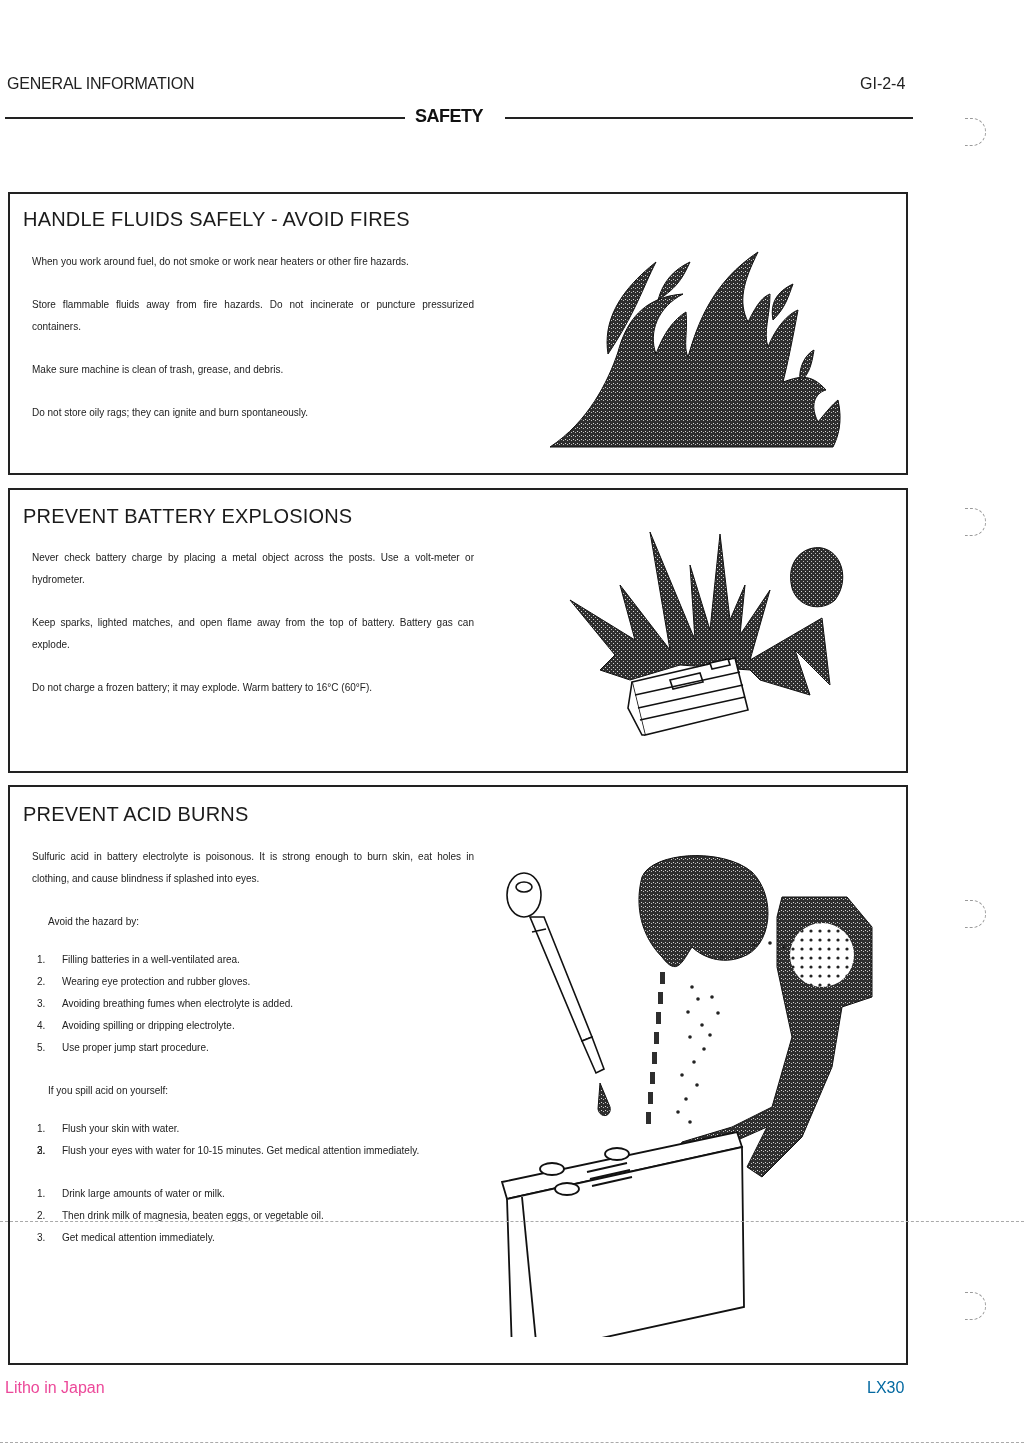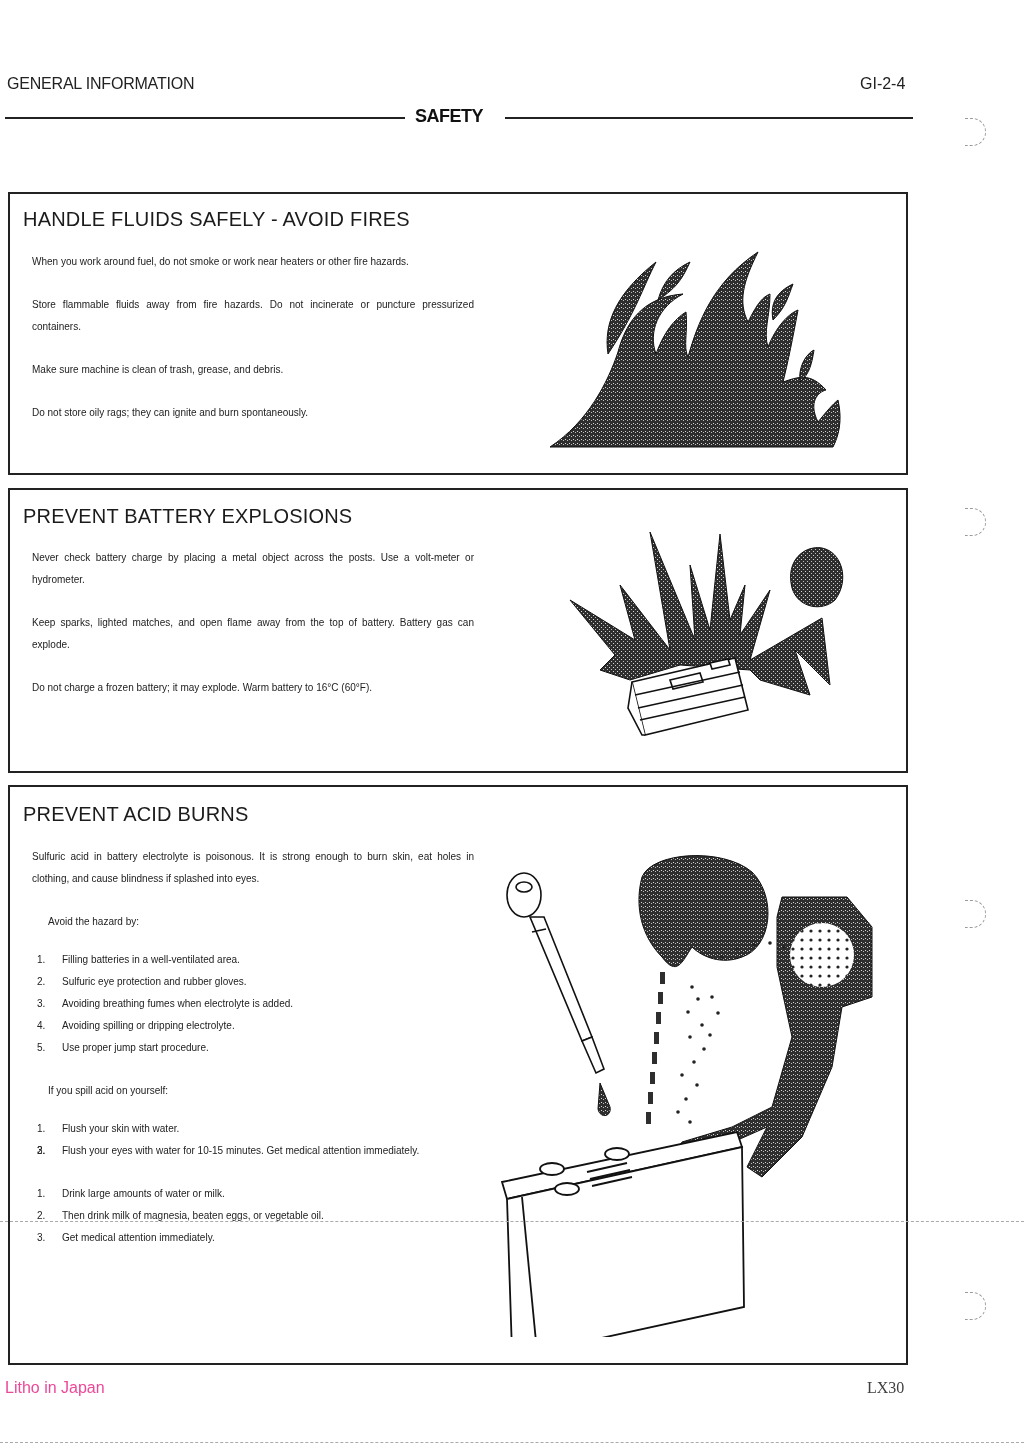--- a/index.html
+++ b/index.html
@@ -22,21 +22,21 @@
   .txt .para-last { margin-bottom: 0; }
   .lead { margin: 16px; }
   ol.steps { list-style: none; margin: 0 0 21px 0; padding: 0; }
   ol.steps li { position: relative; padding-left: 30px; text-align: justify; text-align-last: left; }
   ol.steps li .num { position: absolute; left: 5px; top: 0; }
 
   .art { position: absolute; }
   .edge-mark { position: absolute; width: 20px; height: 26px; border: 1px dashed #999; border-left: none; border-radius: 0 14px 14px 0; }
   .scan-line { position: absolute; height: 0; border-top: 1px dashed #aaa; }
   .footer-left { position: absolute; left: 5px; top: 1379px; font-size: 16px; color: #ec4899; }
-  .footer-right { position: absolute; left: 867px; top: 1379px; font-size: 16px; color: #404040; font-family: Liberation Serif, serif; }
+  .footer-right { position: absolute; left: 867px; top: 1379px; font-size: 16px; color: #0369a1; }
 </style>
 </head>
 <body>
 
 <div class="hdr-left">GENERAL INFORMATION</div>
 <div class="hdr-right">GI-2-4</div>
 <div class="rule-row">
   <div class="rule l"></div>
   <div class="rule-title">SAFETY</div>
   <div class="rule r"></div>
@@ -105,21 +105,21 @@
 </div>
 
 <div class="box" style="top:785px;height:580px;">
   <h2 style="top:16px;">PREVENT ACID BURNS</h2>
   <div class="txt" style="top:59px;">
     <p>Sulfuric acid in battery electrolyte is poisonous.  It is strong enough to burn skin, eat holes in clothing, and cause blindness if splashed into eyes.</p>
 
     <div class="lead">Avoid the hazard by:</div>
     <ol class="steps">
       <li><span class="num">1.</span><span>Filling batteries in a well-ventilated area.</span></li>
-      <li><span class="num">2.</span><span>Sulfuric eye protection and rubber gloves.</span></li>
+      <li><span class="num">2.</span><span>Wearing eye protection and rubber gloves.</span></li>
       <li><span class="num">3.</span><span>Avoiding breathing fumes when electrolyte is added.</span></li>
       <li><span class="num">4.</span><span>Avoiding spilling or dripping electrolyte.</span></li>
       <li><span class="num">5.</span><span>Use proper jump start procedure.</span></li>
     </ol>
 
     <div class="lead">If you spill acid on yourself:</div>
     <ol class="steps">
       <li><span class="num">1.</span><span>Flush your skin with water.</span></li>
       <li><span class="num">2.</span></li>
       <li><span class="num">3.</span><span>Flush your eyes with water for 10-15 minutes.  Get medical attention immediately.</span></li>

